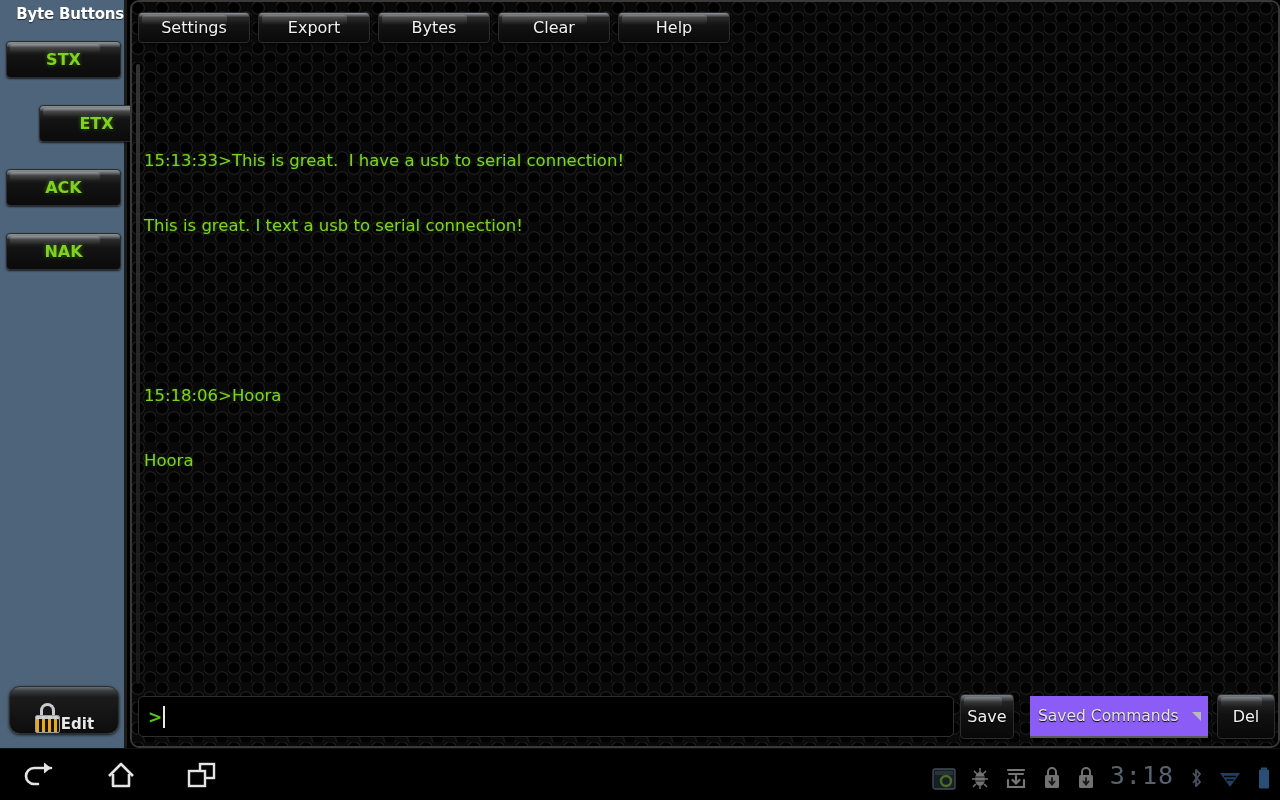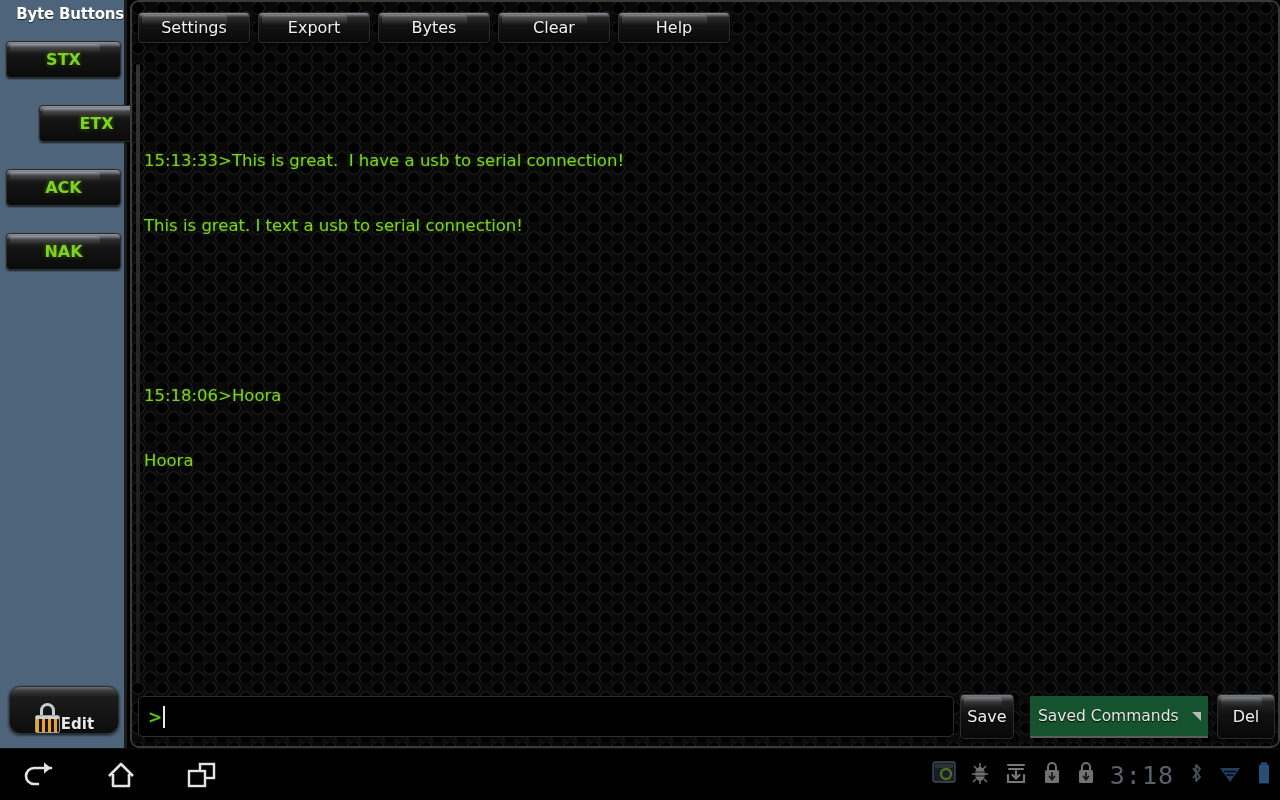--- a/index.html
+++ b/index.html
@@ -137,21 +137,21 @@
     display:flex; align-items:center; justify-content:center;
     box-shadow:0 1px 3px rgba(0,0,0,.8); text-shadow:0 1px 1px #000;
   }
   #save-btn::after{
     content:""; position:absolute; left:3px; right:22%; top:2px; height:10px;
     background:linear-gradient(180deg,rgba(255,255,255,.20),rgba(255,255,255,0));
     border-radius:3px;
   }
   #dropdown {
     position:absolute; left:898px; top:10px; width:178px; height:42px;
-    background:#14532d; border-bottom:2px solid #5b5b5b;
+    background:#8b5cf6; border-bottom:2px solid #5b5b5b;
     display:flex; align-items:center; padding:0 8px;
   }
   #dropdown .dd-label{ color:#e6e6e6; font-size:15.5px; flex:1; text-shadow:0 1px 1px #000; }
   #dd-arrow{
     width:0; height:0; border-left:9px solid transparent;
     border-bottom:9px solid #b9b9b9; transform:rotate(-90deg) translateY(1px);
   }
   #del-btn {
     position:absolute; left:1085px; top:8px; width:58px; height:45px;
     border-radius:4px;
@@ -167,21 +167,21 @@
   }
 
   
   #navbar {
     position:absolute; left:0; bottom:0; width:1280px; height:52px;
     background:#000; border-top:1px solid #101010;
   }
   .navicon { position:absolute; top:10px; width:46px; height:32px; }
   #nav-back{ left:18px; } #nav-home{ left:98px; } #nav-recent{ left:178px; }
 
-  #sysicons { position:absolute; right:8px; top:12px; display:flex; align-items:flex-start; gap:14px; }
+  #sysicons { position:absolute; right:8px; top:12px; display:flex; align-items:flex-end; gap:14px; }
   .sysicon { opacity:.55; display:flex; align-items:center; }
   #clock {
     color:#5d6773; font-size:25px; letter-spacing:1px;
     font-family:"DejaVu Sans Mono", monospace; opacity:.95;
   }
 </style>
 </head>
 <body>
 
 <div id="app">

